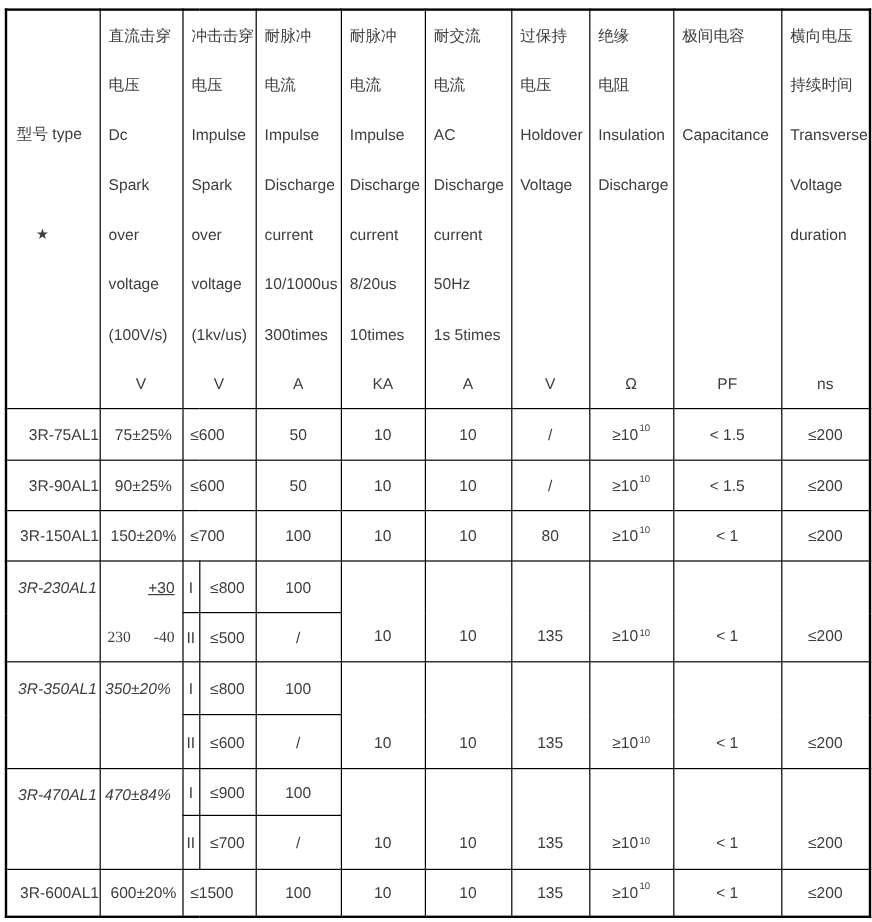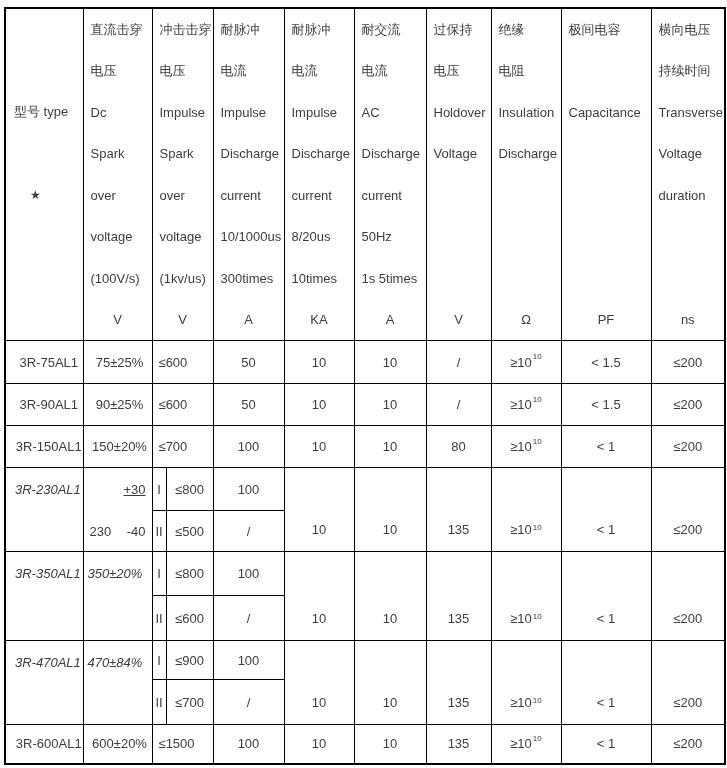--- a/index.html
+++ b/index.html
@@ -25,29 +25,29 @@
   
   tr.trh{height:331px;}
   td.hcell{vertical-align:top;text-align:right;}
   .hcell .ln{height:41.4px;display:flex;align-items:center;justify-content:flex-start;padding-left:7px;font-size:13px;}
   .hcell .ln:last-child{justify-content:center;padding-left:0;}
   .hc-type .ln{padding-left:8px;}
   .hc-type .ln:nth-child(5){padding-left:24px;font-size:12px;}
   
   tr.tr43{height:43px;} tr.tr42{height:42px;} tr.tr41{height:41px;}
   tr.tr44{height:44px;} tr.tr45{height:45px;} tr.tr39{height:39px;padding-left:11px;}
-  td.model{text-align:center;padding-left:9px;}
+  td.model{text-align:right;padding-left:9px;}
   td.dcs{text-align:center;padding-left:4px;}
   td.ivs{text-align:left;padding-left:6px;}
   td.topcell{vertical-align:top;}
   .fl{height:42px;display:flex;align-items:center;font-style:italic;}
   td.botcell{vertical-align:bottom;}
   .bl{height:43px;display:flex;align-items:center;justify-content:center;}
   .dl1{height:43px;display:flex;align-items:center;justify-content:flex-end;padding-right:6px;text-decoration:underline;}
-  .dl2{height:40px;display:flex;align-items:center;justify-content:space-between;padding:0 6px;}
+  .dl2{height:40px;display:flex;align-items:center;justify-content:space-between;padding:0 6px;font-family:Liberation Serif, serif;}
   sup{font-size:8px;vertical-align:super;line-height:0;position:relative;top:-2px;margin-left:1px;}
 </style>
 </head>
 <body>
 
 <table class="spec">
   <colgroup>
     <col style="width:78px">
       <col style="width:69px">
       <col style="width:14px">

